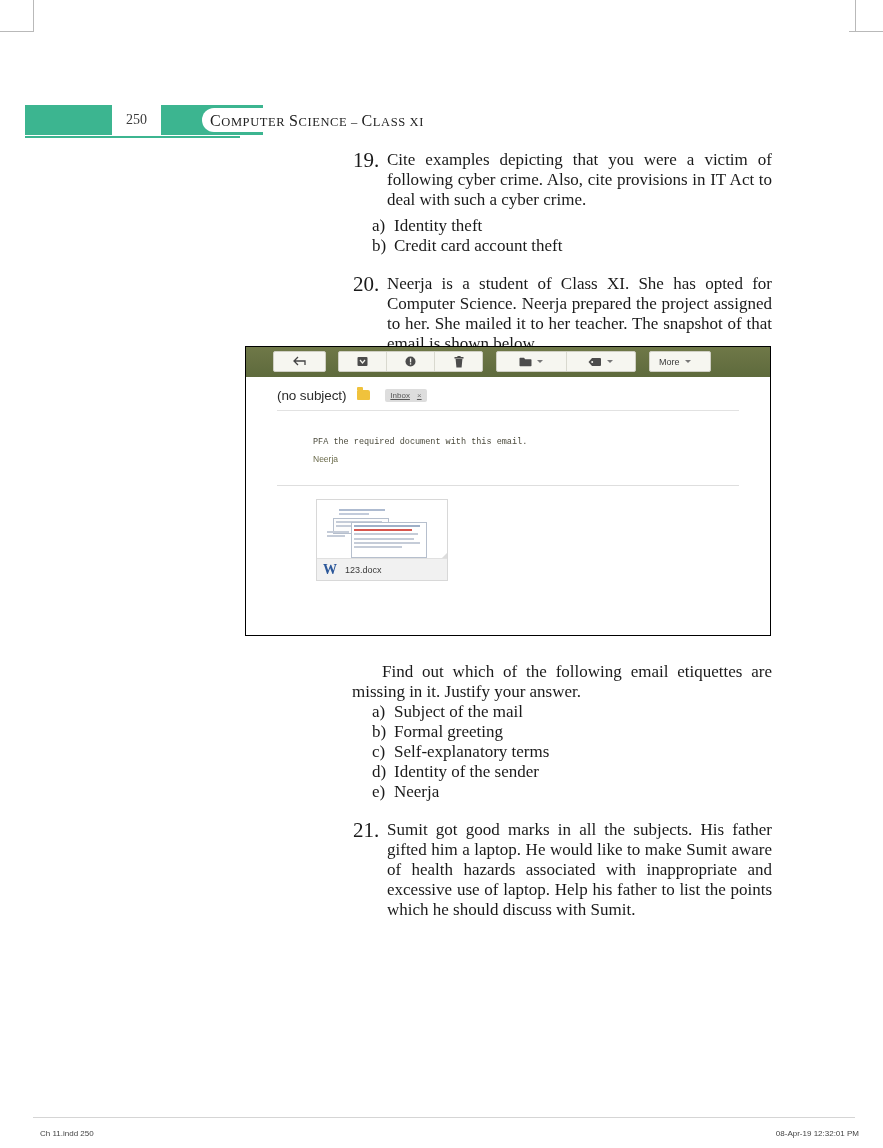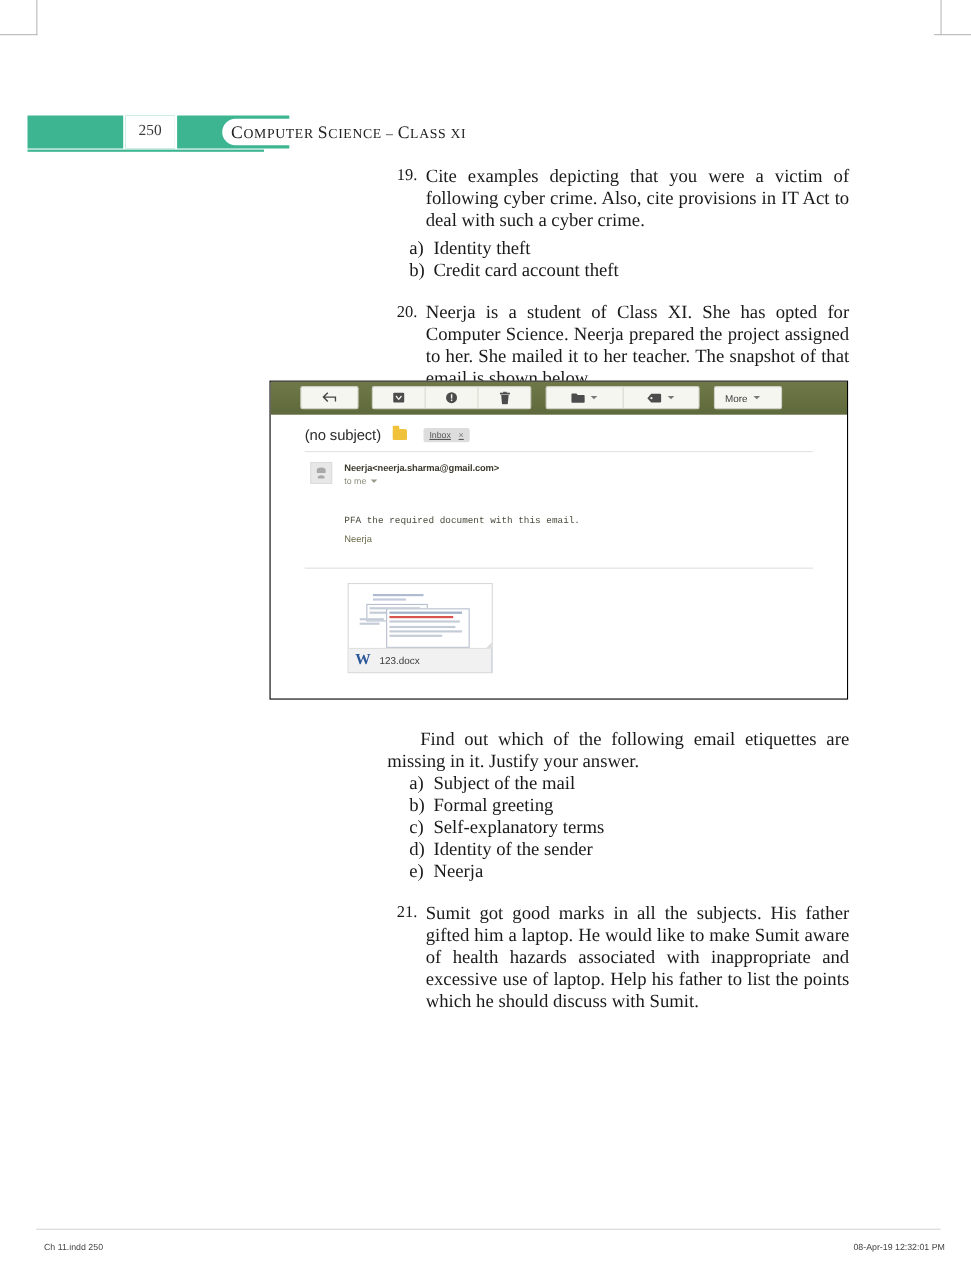--- a/index.html
+++ b/index.html
@@ -90,23 +90,23 @@
     top: 150px;
     width: 420px;
   }
   .q-block {
     display: flex;
     margin-bottom: 6px;
   }
   .q-num {
     width: 34px;
     flex: 0 0 34px;
-    font-size: 15px;
+    font-size: 21px;
     line-height: 20px;
-    text-align: center;
+    text-align: left;
     padding-left: 1px;
   }
   .q-body {
     flex: 1 1 auto;
     font-size: 17px;
     line-height: 20px;
     text-align: justify;
     text-justify: inter-word;
   }
   .sub-list {
@@ -501,28 +501,20 @@
     <span class="mail-subject">(no subject)</span>
     <span class="folder-icon"></span>
     <span class="inbox-chip">
       <span>Inbox</span>
       <span class="chip-x">×</span>
     </span>
   </div>
 
   <div class="mail-divider"></div>
 
-  <div class="mail-meta">
-    <div class="avatar"></div>
-    <div class="sender-line">Neerja&lt;neerja.sharma@gmail.com&gt;</div>
-    <div class="to-line">
-      <span>to me</span>
-      <span class="to-caret"></span>
-    </div>
-  </div>
 
   <div class="mail-body">PFA the required document with this email.</div>
   <div class="mail-sign">Neerja</div>
 
   <div class="mail-rule-dashed"></div>
 
   <div class="attach-wrap">
     <div class="attach-thumb">
       <div class="thumb-line" style="left:16px; top:4px; width:46px; background:#aebbd0;"></div>
       <div class="thumb-line" style="left:16px; top:8px; width:30px; background:#c2cbdb;"></div>

